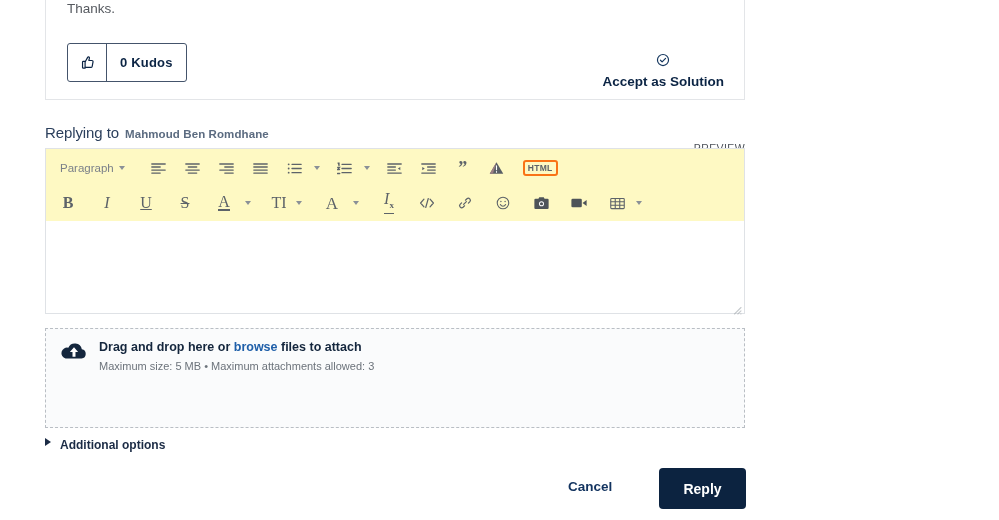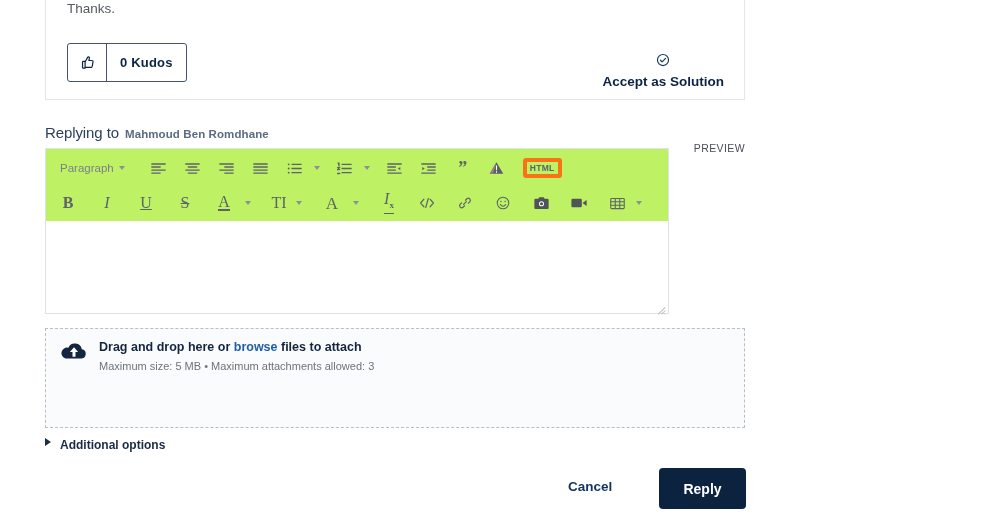--- a/index.html
+++ b/index.html
@@ -55,22 +55,22 @@
     font-size:11.5px;color:#5b6b80;margin-left:6px;font-weight:bold;
     letter-spacing:.1px;
   }
   .preview-link{
     position:absolute;right:0;top:18px;
     font-size:10.5px;color:#4a4f57;letter-spacing:.4px;cursor:pointer;
   }
 
   
   .editor{
-    position:absolute;left:45px;top:148px;width:624px;height:166px;
-    border:1px solid #dfe2e6;background:#bef264;box-sizing:border-box;
+    position:absolute;left:45px;top:148px;width:700px;height:166px;
+    border:1px solid #dfe2e6;background:#fef9c3;box-sizing:border-box;
   }
   .tb-row{display:flex;align-items:center;height:30px;padding:0 0 0 10px;}
   .tb-row.r1{margin-top:4px;}
   .tb-row.r2{margin-top:5px;}
   .tbtn{
     display:flex;align-items:center;justify-content:center;
     min-width:24px;height:24px;margin-right:10px;
     color:#6a7076;cursor:pointer;user-select:none;
   }
   .tbtn.para{
@@ -78,21 +78,21 @@
     font-size:11.5px;color:#7b8189;gap:5px;
   }
   .caret{
     width:0;height:0;border-left:3.5px solid transparent;
     border-right:3.5px solid transparent;border-top:4.5px solid #8a9097;
   }
   .tbtn.arrow{min-width:12px;margin-left:-6px;margin-right:10px;}
   .glyph{font-size:14px;line-height:1;color:#5d6369;}
   .glyph.serif{font-family:"Liberation Serif","DejaVu Serif",serif;font-size:16px;}
   .htmlbtn{
-    border:4px solid #f97316;border-radius:3px;
+    border:2px solid #f97316;border-radius:3px;
     font-size:8.5px;font-weight:bold;color:#5d6369;
     padding:2px 3px;line-height:1;letter-spacing:.3px;
   }
   .editor-body{
     position:absolute;left:0;right:0;top:72px;bottom:0;
     background:#fff;cursor:text;
   }
   .resize-grip{
     position:absolute;right:2px;bottom:2px;width:10px;height:10px;
     cursor:nwse-resize;opacity:.55;

